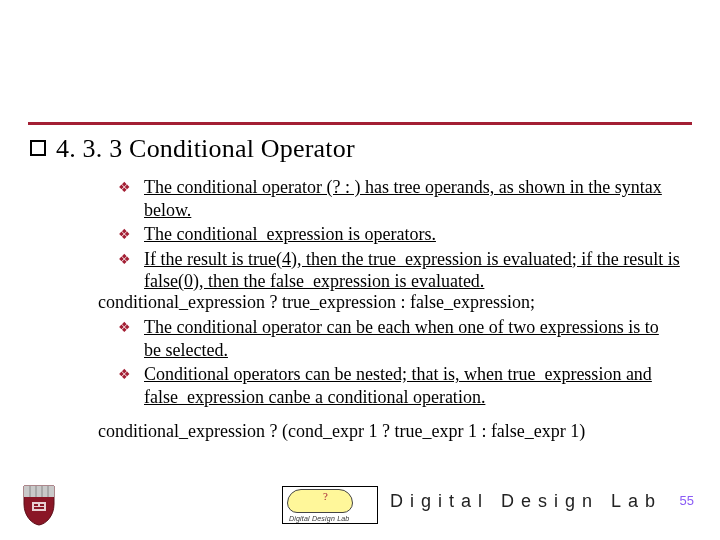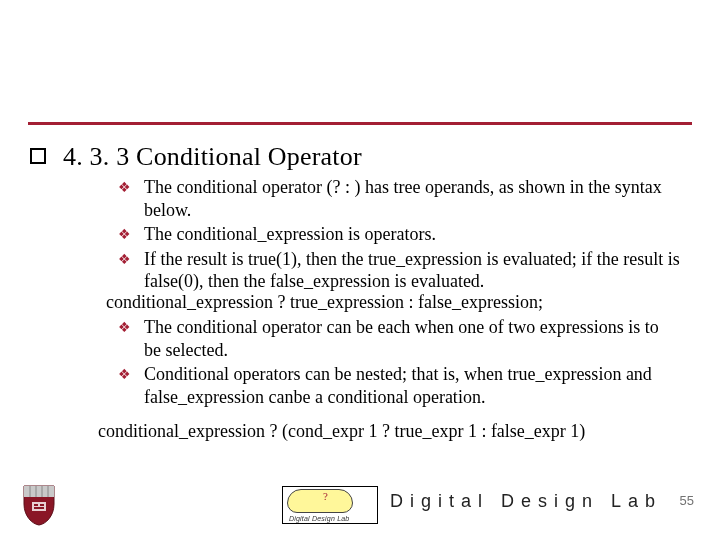--- a/index.html
+++ b/index.html
@@ -16,24 +16,24 @@
     position: absolute;
     left: 28px;
     right: 28px;
     top: 122px;
     height: 3px;
     background: #a31f34;
   }
   .title-row {
     position: absolute;
     left: 30px;
-    top: 142px;
+    top: 134px;
     display: flex;
     align-items: flex-start;
-    gap: 17px;
+    gap: 10px;
   }
   .checkbox {
     width: 16px;
     height: 16px;
     border: 2px solid #000;
     margin-top: 6px;
     flex: 0 0 auto;
   }
   .title {
     font-size: 26px;
@@ -47,21 +47,21 @@
     right: 40px;
   }
   .bullets2 {
     position: absolute;
     left: 118px;
     top: 316px;
     right: 40px;
   }
   .code1 {
     position: absolute;
-    left: 106px;
+    left: 98px;
     top: 292px;
     font-size: 18px;
   }
   .code2 {
     position: absolute;
     left: 98px;
     top: 420px;
     font-size: 18px;
     line-height: 1.3;
   }
@@ -74,21 +74,21 @@
     margin-bottom: 2px;
     font-size: 18px;
     line-height: 1.25;
   }
   .diamond {
     font-size: 14px;
     color: #a31f34;
     flex: 0 0 16px;
     padding-top: 3px;
   }
-  .bullet-text { flex: 1; }
+  .bullet-text { flex: 1; text-decoration: underline; }
   .footer {
     position: absolute;
     left: 0;
     right: 0;
     bottom: 14px;
     height: 44px;
   }
   .shield {
     position: absolute;
     left: 22px;
@@ -141,21 +141,21 @@
     font-size: 18px;
     letter-spacing: 7px;
     color: #222;
   }
   .page-num {
     position: absolute;
     right: 26px;
     bottom: 18px;
     font-family: Arial, sans-serif;
     font-size: 13px;
-    color: #737373;
+    color: #8b5cf6;
   }
 </style>
 </head>
 <body>
 
 <div class="hr-line"></div>
 
 <div class="title-row">
   <span class="checkbox"></span>
   <span class="title">4. 3. 3 Conditional Operator</span>
@@ -165,21 +165,21 @@
   <div class="bullet-item">
     <span class="diamond">❖</span>
     <span class="bullet-text">The conditional operator (? : ) has tree operands, as shown in the syntax below.</span>
   </div>
   <div class="bullet-item">
     <span class="diamond">❖</span>
     <span class="bullet-text">The conditional_expression is operators.</span>
   </div>
   <div class="bullet-item">
     <span class="diamond">❖</span>
-    <span class="bullet-text">If the result is true(1), then the true_expression is evaluated; if the result is false(0), then the false_expression is evaluated.</span>
+    <span class="bullet-text">If the result is true(4), then the true_expression is evaluated; if the result is false(0), then the false_expression is evaluated.</span>
   </div>
 </div>
 
 <div class="code1">conditional_expression ? true_expression : false_expression;</div>
 
 <div class="bullets2">
   <div class="bullet-item">
     <span class="diamond">❖</span>
     <span class="bullet-text">The conditional operator can be each when one of two expressions is to be selected.</span>
   </div>

